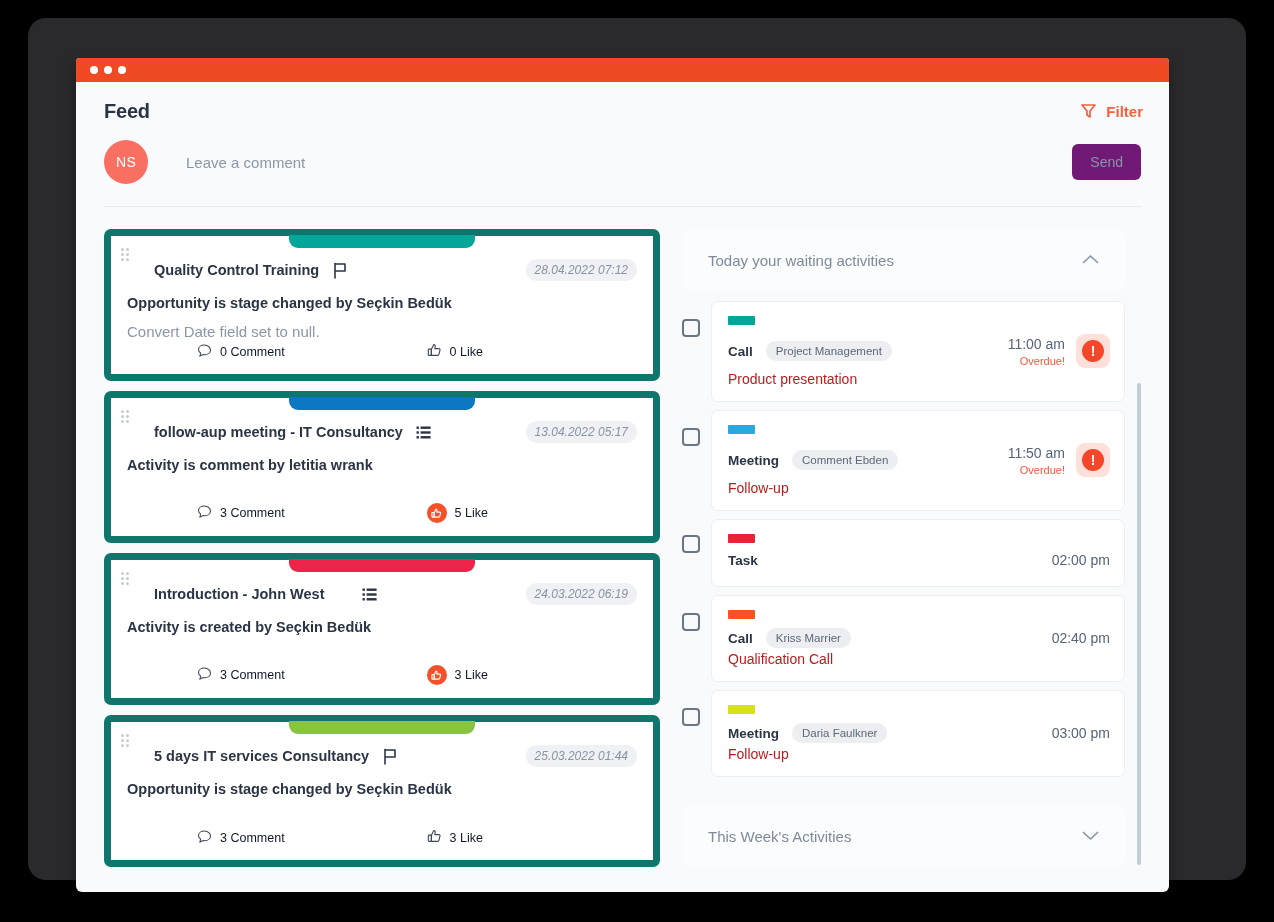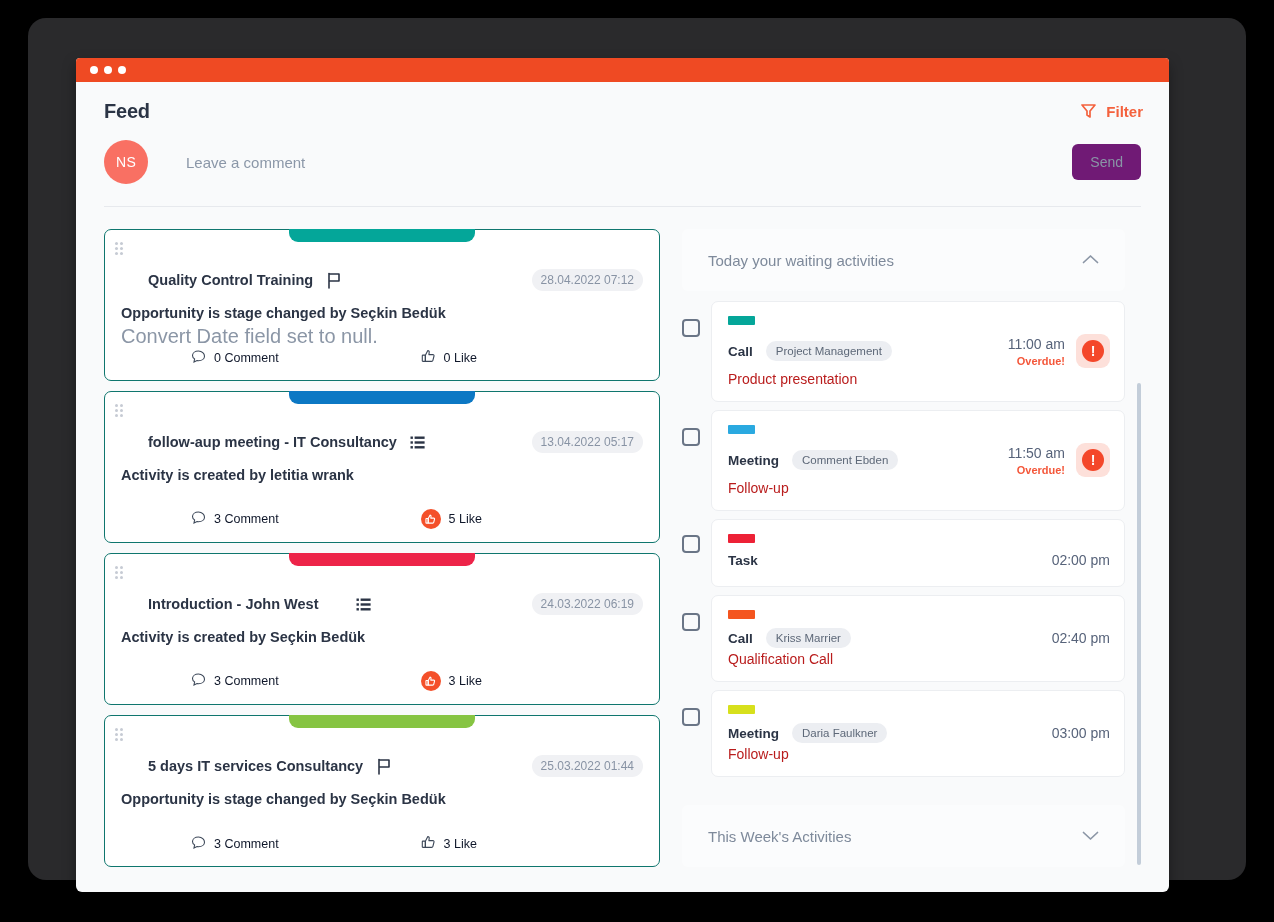--- a/index.html
+++ b/index.html
@@ -100,23 +100,23 @@
   
   .feed-col {
     width: 556px; flex: 0 0 556px;
     display: flex; flex-direction: column;
     gap: 10px;
     padding-top: 10px;
   }
   .feed-card {
     position: relative;
     background: #ffffff;
-    border: 1px solid #0f766e;
+    border: 7px solid #0f766e;
     border-radius: 7px;
-    padding: 20px 16px 13px 16px;
+    padding: 4px 16px 13px 16px;
     height: 152px;
     display: flex; flex-direction: column;
   }
   .color-tab {
     position: absolute;
     top: -1px; left: 50%; transform: translateX(-50%);
     width: 186px; height: 13px;
     border-radius: 0 0 9px 9px;
   }
   .drag-handle {
@@ -134,29 +134,29 @@
   }
   .card-title {
     font-size: 14.5px; font-weight: 600; color: #2b3445;
     margin-left: 27px;
   }
   .card-type-icon { margin-left: 13px; display: flex; align-items: center; }
   .card-date {
     margin-left: auto;
     background: #f0f1f4; color: #8893a4;
     font-size: 12px;
-    padding: 4px 9px; border-radius: 11px;
+    padding: 4px 9px; border-radius: 11px; font-style: italic;
   }
   .card-main {
     font-size: 14.5px; font-weight: 600; color: #2b3445;
     margin-top: 14px;
   }
   .card-sub {
-    font-size: 20px; color: #8b96a6;
-    margin-top: 4px;
+    font-size: 15px; color: #8b96a6;
+    margin-top: 12px;
   }
   .card-foot {
     margin-top: auto;
     display: flex; align-items: center;
     padding: 0 0 0 70px;
   }
   .foot-item {
     display: flex; align-items: center; gap: 8px;
     font-size: 12.5px; color: #0f172a;
     cursor: pointer;
@@ -220,21 +220,21 @@
     font-size: 11.5px;
     padding: 4px 10px; border-radius: 11px;
   }
   .act-right {
     margin-left: auto;
     display: flex; align-items: center; gap: 11px;
   }
   .act-times { text-align: right; }
   .act-time { font-size: 14px; color: #57637a; }
   .act-overdue {
-    font-size: 11px; font-weight: 700; color: #f4573a;
+    font-size: 11px; font-weight: 400; color: #f4573a;
     margin-top: 3px;
   }
   .act-alert {
     width: 34px; height: 34px; border-radius: 9px;
     background: #fde0da;
     display: flex; align-items: center; justify-content: center;
   }
   .alert-circle {
     width: 22px; height: 22px; border-radius: 50%;
     background: #f4472a; color: #ffffff;
@@ -360,21 +360,21 @@
                 <rect x="0.5" y="1.5" width="2.4" height="2.4" fill="#2b3445"></rect>
                 <rect x="4.6" y="1.5" width="10" height="2.4" fill="#2b3445"></rect>
                 <rect x="0.5" y="6.3" width="2.4" height="2.4" fill="#2b3445"></rect>
                 <rect x="4.6" y="6.3" width="10" height="2.4" fill="#2b3445"></rect>
                 <rect x="0.5" y="11.1" width="2.4" height="2.4" fill="#2b3445"></rect>
                 <rect x="4.6" y="11.1" width="10" height="2.4" fill="#2b3445"></rect>
               </svg>
             </span>
             <span class="card-date">13.04.2022 05:17</span>
           </div>
-          <div class="card-main">Activity is created by letitia wrank</div>
+          <div class="card-main">Activity is comment by letitia wrank</div>
 
           <div class="card-foot">
             <span class="foot-item">
               <span>
                 <svg width="15" height="15" viewBox="0 0 15 15">
                   <path d="M7.5 2C4 2 1.5 4 1.5 6.5c0 1.4.8 2.6 2.1 3.4L3 13l3-1.4c.5.1 1 .15 1.5.15 3.5 0 6-2 6-4.5S11 2 7.5 2z" fill="none" stroke="#3c4758" stroke-width="1.1"></path>
                 </svg>
               </span>
               <span>3 Comment</span>
             </span>

